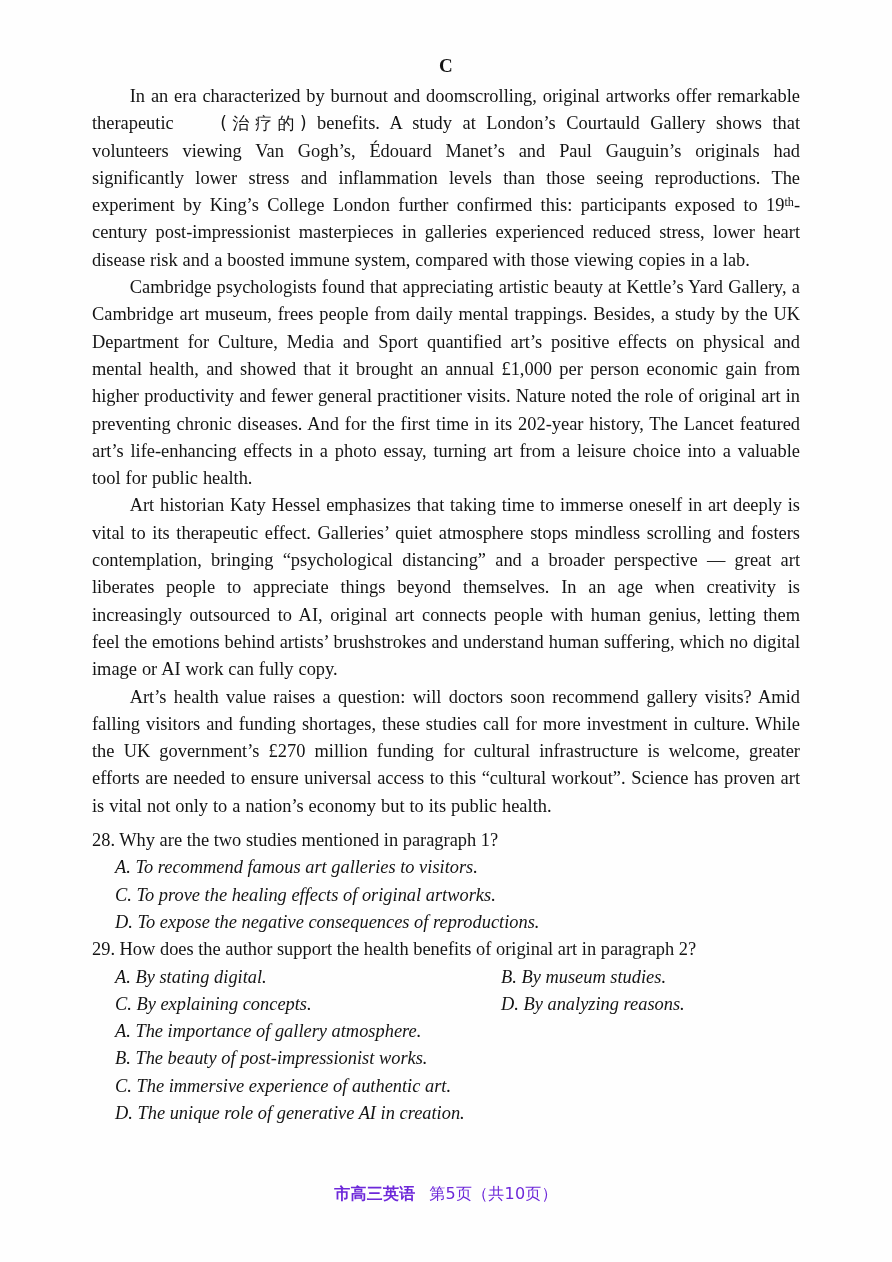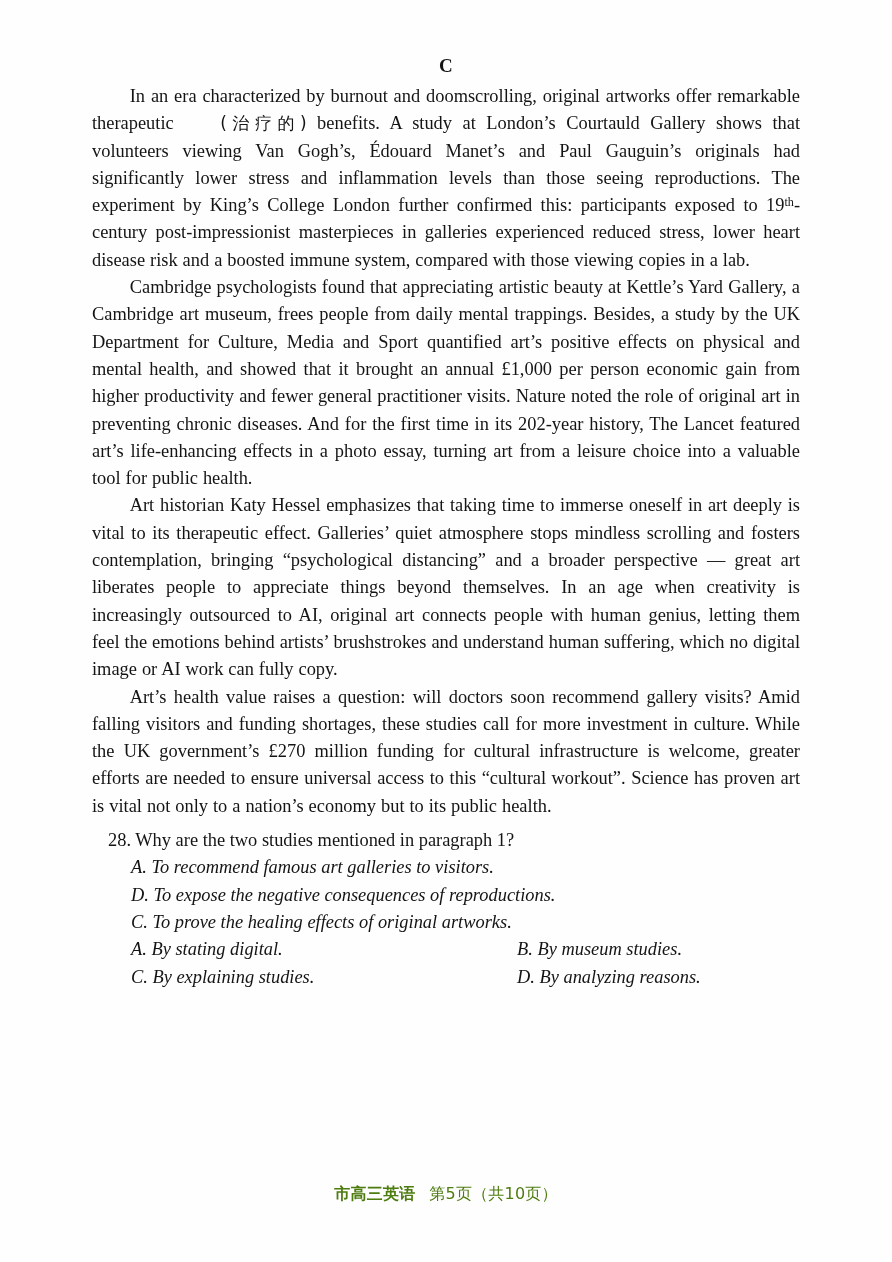--- a/index.html
+++ b/index.html
@@ -66,21 +66,21 @@
     font-size: 17px;
     margin-left: 36px;
   }
 
   
   .questions {
     margin-top: 7px;
   }
 
   .q-block {
-    margin: 0 0 0 16px;
+    margin: 0 0 0 0;
   }
 
   .q-stem {
     font-size: 18.4px;
     line-height: 27.3px;
     margin: 0;
     text-indent: 0;
     text-align: left;
   }
 
@@ -112,21 +112,21 @@
 
   
   .footer {
     position: absolute;
     left: 0;
     top: 1184px;
     width: 892px;
     text-align: center;
     font-family: "DejaVu Sans", "Liberation Sans", sans-serif;
     font-size: 16px;
-    color: #4d7c0f;
+    color: #6d28d9;
     letter-spacing: 0.2px;
   }
   .footer .f-subject {
     font-weight: bold;
   }
   .footer .f-gap {
     display: inline-block;
     width: 14px;
   }
   .footer .f-page {
@@ -147,33 +147,40 @@
         <p class="para"><span>Cambridge psychologists found that appreciating artistic beauty at Kettle’s Yard Gallery, a Cambridge art museum, frees people from daily mental trappings. Besides, a study by the UK Department for Culture, Media and Sport quantified art’s positive effects on physical and mental health, and showed that it brought an annual £1,000 per person economic gain from higher productivity and fewer general practitioner visits. Nature noted the role of original art in preventing chronic diseases. And for the first time in its 202-year history, The Lancet featured art’s life-enhancing effects in a photo essay, turning art from a leisure choice into a valuable tool for public health.</span></p>
         <p class="para"><span>Art historian Katy Hessel emphasizes that taking time to immerse oneself in art deeply is vital to its therapeutic effect. Galleries’ quiet atmosphere stops mindless scrolling and fosters contemplation, bringing “psychological distancing” and a broader perspective — great art liberates people to appreciate things beyond themselves. In an age when creativity is increasingly outsourced to AI, original art connects people with human genius, letting them feel the emotions behind artists’ brushstrokes and understand human suffering, which no digital image or AI work can fully copy.</span></p>
         <p class="para"><span>Art’s health value raises a question: will doctors soon recommend gallery visits? Amid falling visitors and funding shortages, these studies call for more investment in culture. While the UK government’s £270 million funding for cultural infrastructure is welcome, greater efforts are needed to ensure universal access to this “cultural workout”. Science has proven art is vital not only to a nation’s economy but to its public health.</span></p>
       </div>
 
     <div class="questions" id="questions-list">
         <div class="q-block">
           <p class="q-stem">28. Why are the two studies mentioned in paragraph 1?</p>
           <ul class="opts">
             <li class="opt">A. To recommend famous art galleries to visitors.</li>
+            <li class="opt">C. To prove the healing effects of original artworks.</li>
             <li class="opt">D. To expose the negative consequences of reproductions.</li>
-            <li class="opt">C. To prove the healing effects of original artworks.</li>
           </ul>
         </div>
         <div class="q-block">
+          <p class="q-stem">29. How does the author support the health benefits of original art in paragraph 2?</p>
           <ul class="opts two-col">
             <li class="opt">A. By stating digital.</li>
             <li class="opt">B. By museum studies.</li>
-            <li class="opt">C. By explaining studies.</li>
+            <li class="opt">C. By explaining concepts.</li>
             <li class="opt">D. By analyzing reasons.</li>
           </ul>
         </div>
         <div class="q-block">
+          <ul class="opts">
+            <li class="opt">A. The importance of gallery atmosphere.</li>
+            <li class="opt">B. The beauty of post-impressionist works.</li>
+            <li class="opt">C. The immersive experience of authentic art.</li>
+            <li class="opt">D. The unique role of generative AI in creation.</li>
+          </ul>
         </div>
       </div>
 
   </div>
 
   <div class="footer">
     <span class="f-subject">市高三英语</span><span class="f-gap"></span><span class="f-page">第5页（共10页）</span>
   </div>
 
 </div>

